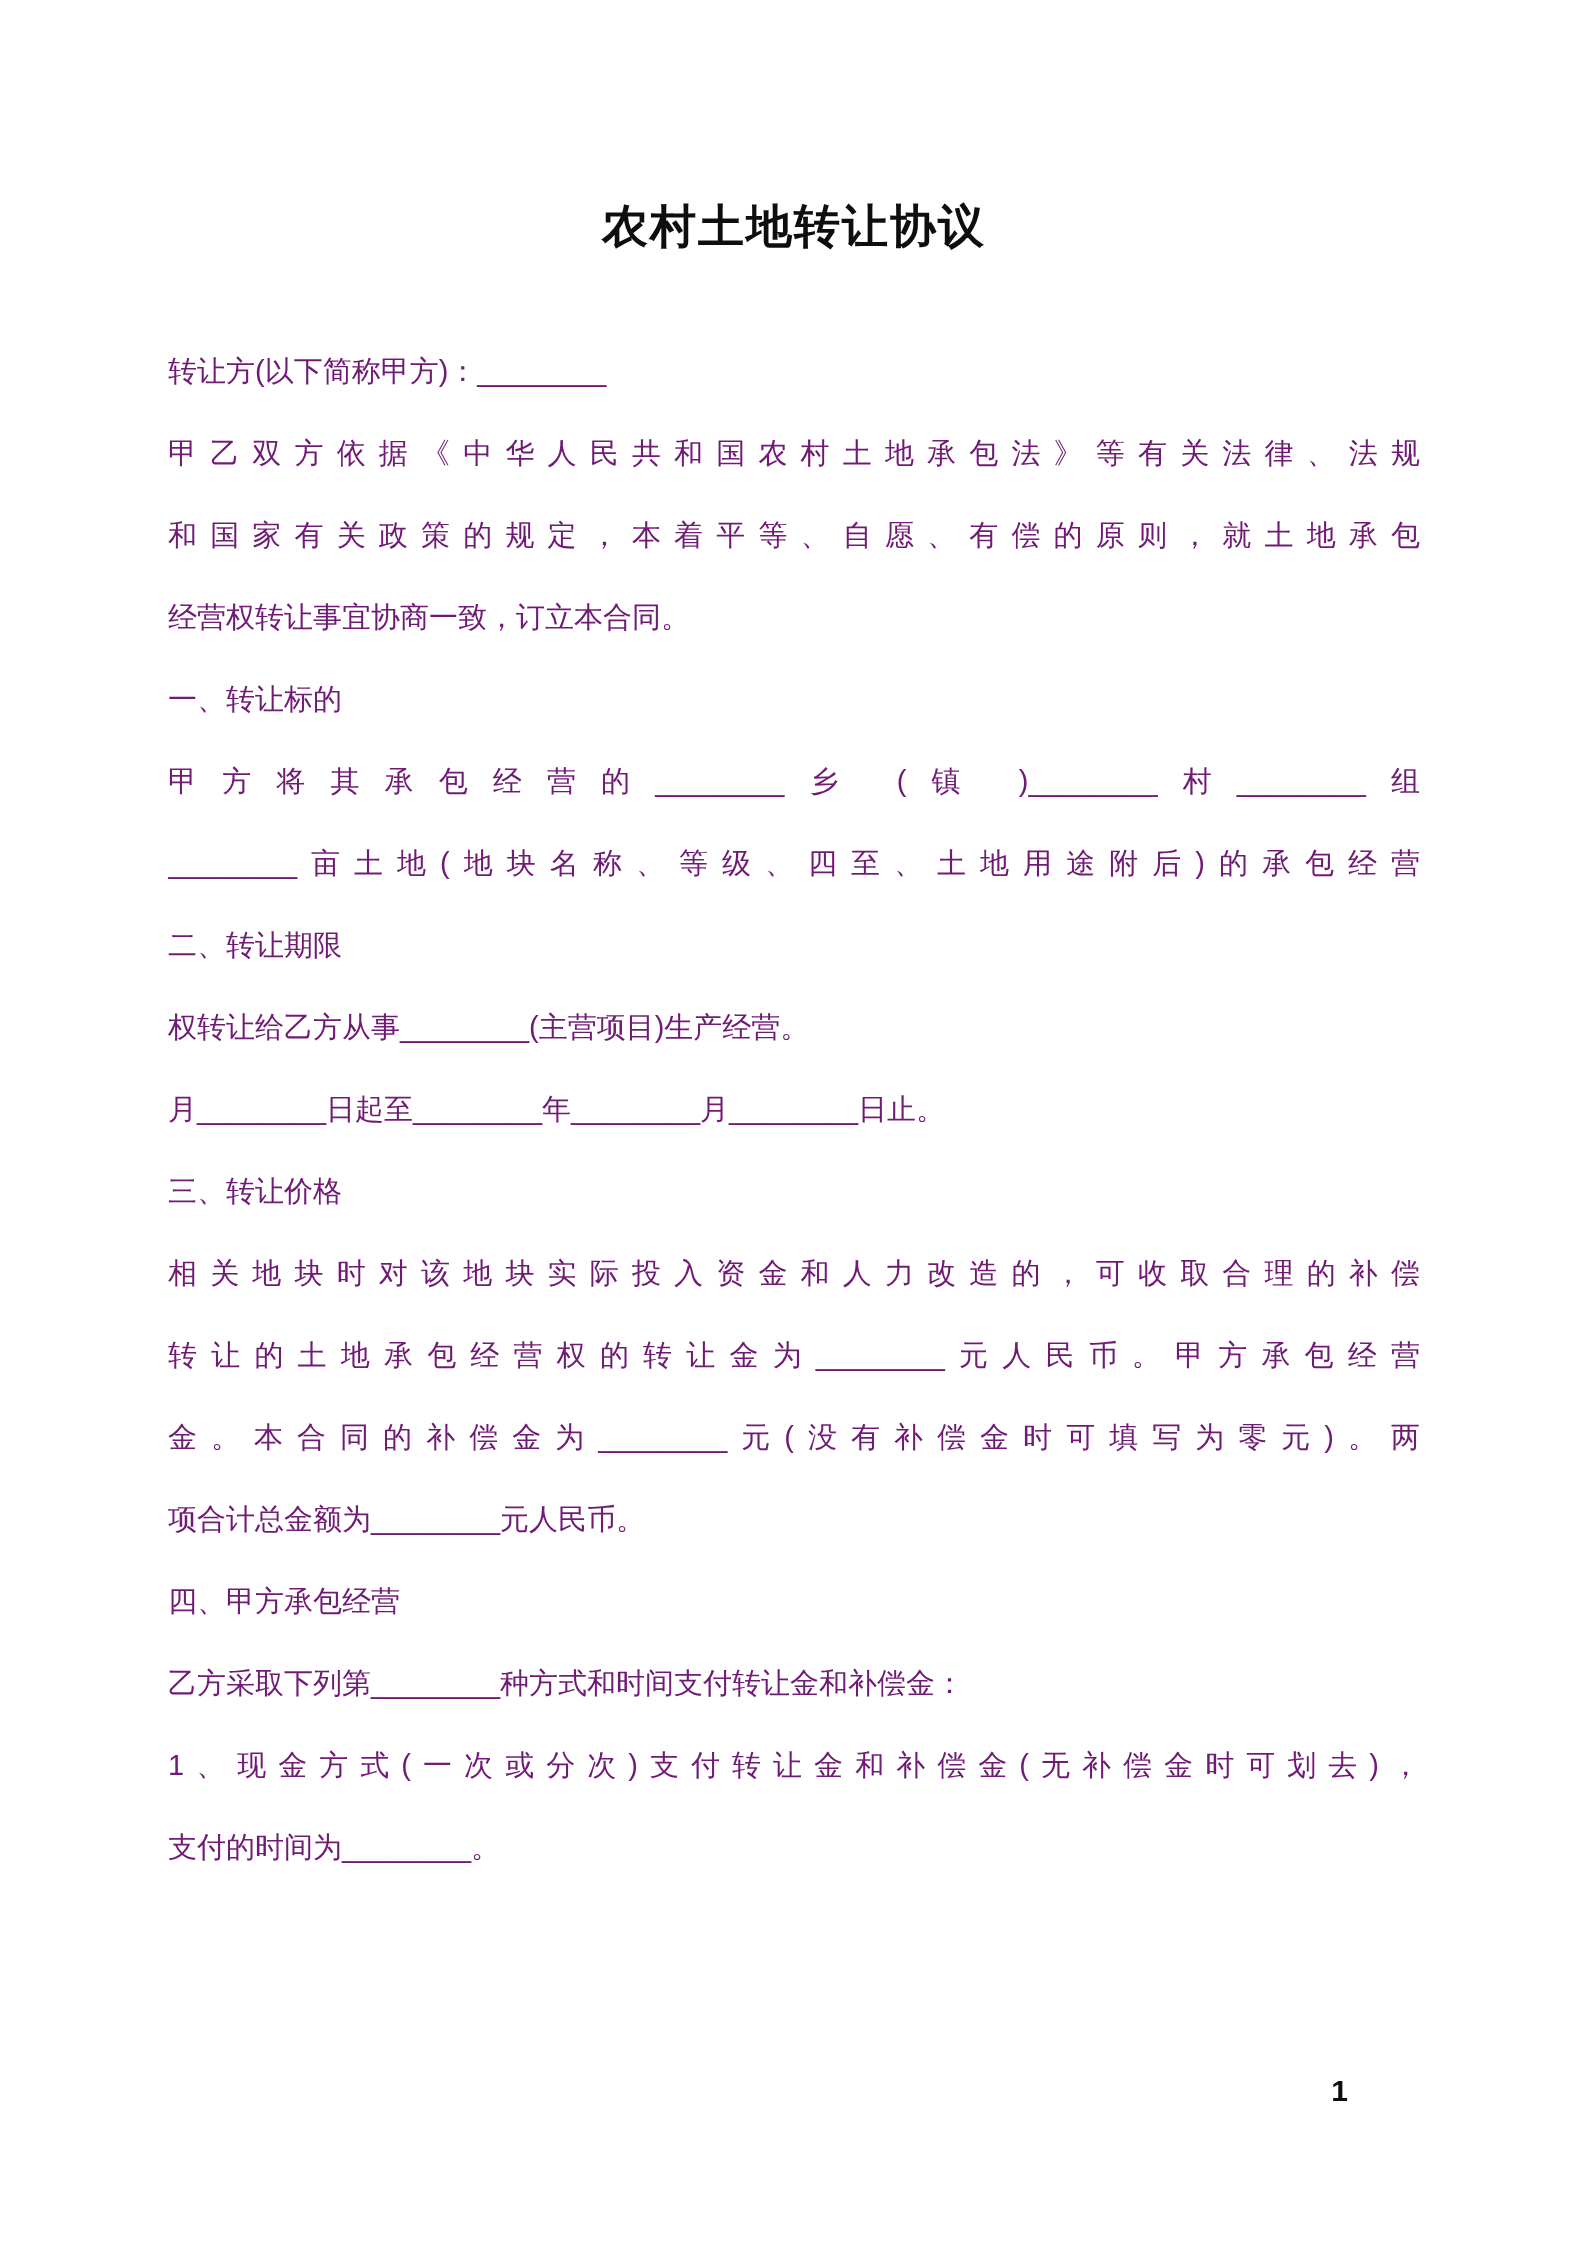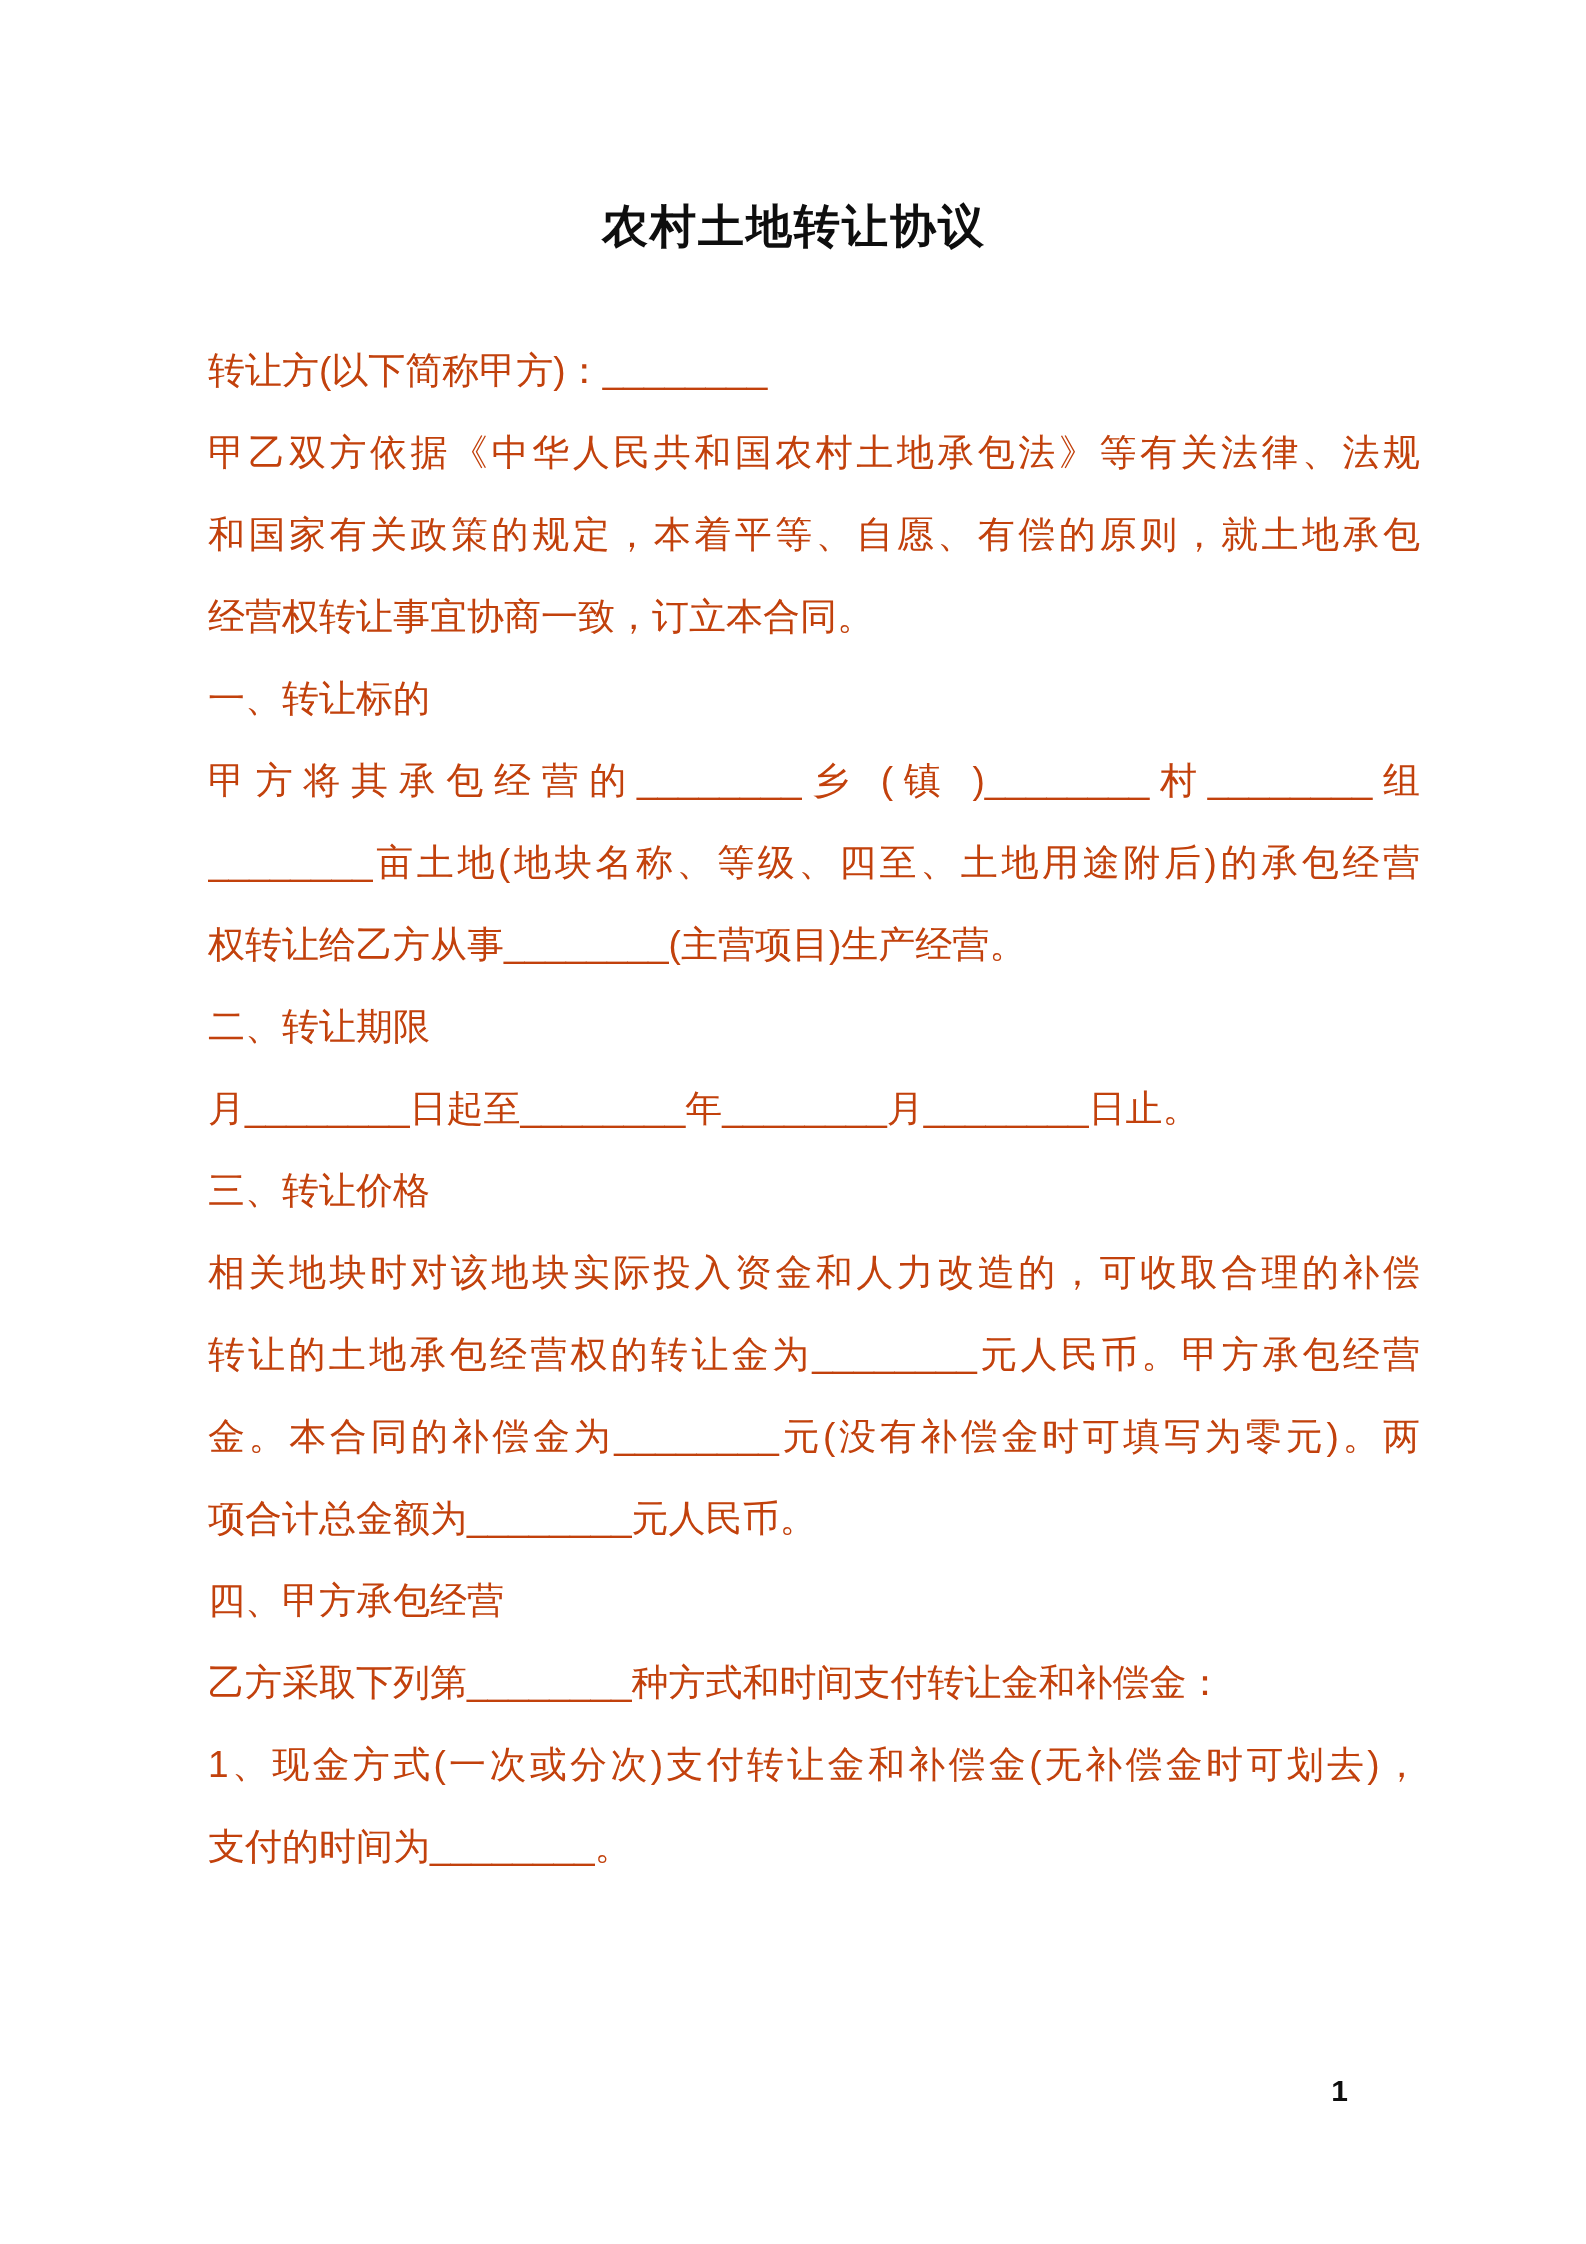--- a/index.html
+++ b/index.html
@@ -28,27 +28,26 @@
     letter-spacing: 2px;
     color: #0e0e0e;
   }
   .lines {
     position: absolute;
     left: 168px;
     right: 166px;
     top: 330px;
   }
   .line {
-    font-size: 37px;
+    font-size: 29px;
     height: 82px;
     line-height: 82px;
     white-space: nowrap;
     text-align: left;
-    color: #c2410c;
-    margin-left: 40px;
+    color: #701a75;
   }
   .line.fill {
     white-space: normal;
     text-align: justify;
     text-align-last: justify;
     overflow: hidden;
   }
   .page-number {
     position: absolute;
     top: 2074px;
@@ -66,22 +65,22 @@
   <h1 class="title">农村土地转让协议</h1>
 
   <div class="lines">
     <div class="line">转让方(以下简称甲方)：________</div>
     <div class="line fill">甲乙双方依据《中华人民共和国农村土地承包法》等有关法律、法规</div>
     <div class="line fill">和国家有关政策的规定，本着平等、自愿、有偿的原则，就土地承包</div>
     <div class="line">经营权转让事宜协商一致，订立本合同。</div>
     <div class="line">一、转让标的</div>
     <div class="line fill">甲方将其承包经营的________乡 (镇 )________村________组</div>
     <div class="line fill">________亩土地(地块名称、等级、四至、土地用途附后)的承包经营</div>
+    <div class="line">二、转让期限</div>
     <div class="line">权转让给乙方从事________(主营项目)生产经营。</div>
-    <div class="line">二、转让期限</div>
     <div class="line">月________日起至________年________月________日止。</div>
     <div class="line">三、转让价格</div>
     <div class="line fill">相关地块时对该地块实际投入资金和人力改造的，可收取合理的补偿</div>
     <div class="line fill">转让的土地承包经营权的转让金为________元人民币。甲方承包经营</div>
     <div class="line fill">金。本合同的补偿金为________元(没有补偿金时可填写为零元)。两</div>
     <div class="line">项合计总金额为________元人民币。</div>
     <div class="line">四、甲方承包经营</div>
     <div class="line">乙方采取下列第________种方式和时间支付转让金和补偿金：</div>
     <div class="line fill">1、现金方式(一次或分次)支付转让金和补偿金(无补偿金时可划去)，</div>
     <div class="line">支付的时间为________。</div>

